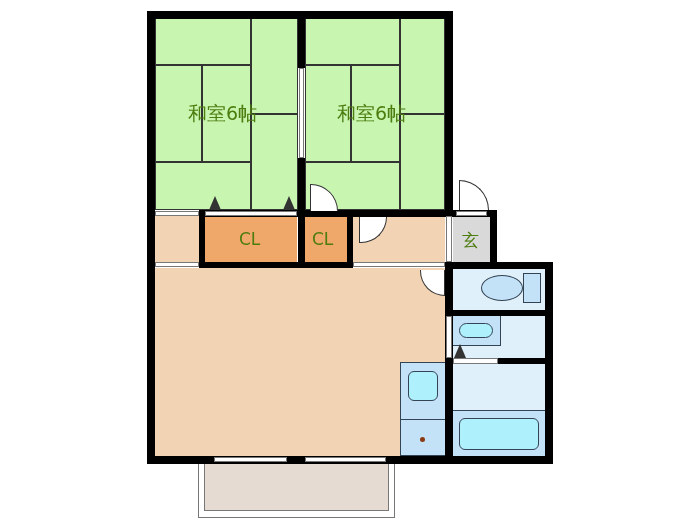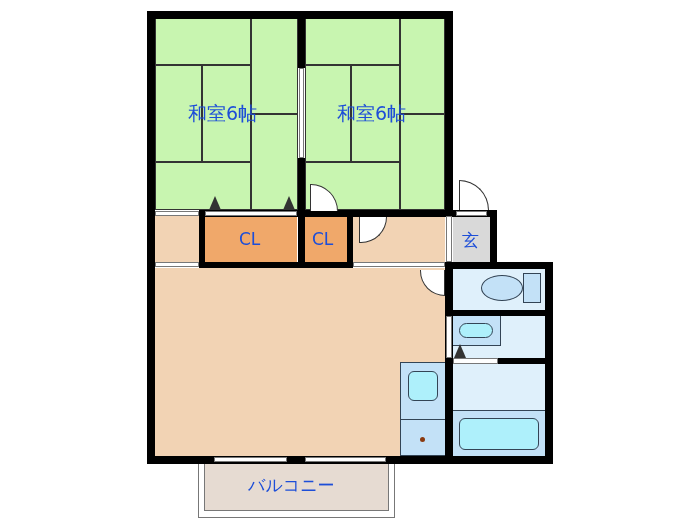--- a/index.html
+++ b/index.html
@@ -6,32 +6,31 @@
   body{width:700px;height:525px;position:relative;overflow:hidden;font-family:"DejaVu Sans","Liberation Sans",sans-serif;}
   .abs{position:absolute;box-sizing:border-box;}
   .wall{position:absolute;background:#000;}
   .tatami{background:#c8f5b0;}
   .mat{position:absolute;border:1.5px solid #333;box-sizing:border-box;}
   .wood{background:#f2d3b4;}
   .closet{background:#f0a86a;}
   .genkan{background:#d9d9d9;}
   .wet{background:#dff0fb;}
   .wet2{background:#c3e1f7;}
-  .label{position:absolute;color:#1d4ed8;white-space:nowrap;}
+  .label{position:absolute;color:#4d7c0f;white-space:nowrap;}
   .win{position:absolute;background:#fff;border:1px solid #777;box-sizing:border-box;}
   .door-arc{position:absolute;border:1.3px solid #333;background:#fff;box-sizing:border-box;}
 </style>
 </head>
 <body>
 
 <div class="abs" style="left:0;top:0;width:700px;height:525px;">
 
   <div class="abs" style="left:198px;top:462px;width:197px;height:56px;border:1.5px solid #777;background:#fff;"></div>
   <div class="abs" style="left:204px;top:462px;width:185px;height:49px;background:#e6dbd2;border:1.5px solid #777;border-top:none;"></div>
-  <div class="label" style="left:248px;top:474px;font-size:17px;">バルコニー</div>
 
   <div class="abs tatami" style="left:155px;top:18px;width:143px;height:192px;">
     <div class="mat" style="left:0;top:0;width:96px;height:47px;"></div>
     <div class="mat" style="left:96px;top:0;width:47px;height:96px;"></div>
     <div class="mat" style="left:0;top:47px;width:47px;height:97px;"></div>
     <div class="mat" style="left:47px;top:47px;width:49px;height:97px;"></div>
     <div class="mat" style="left:96px;top:96px;width:47px;height:96px;"></div>
     <div class="mat" style="left:0;top:144px;width:96px;height:48px;"></div>
   </div>
   <div class="label" style="left:188px;top:101px;font-size:19px;">和室6帖</div>

